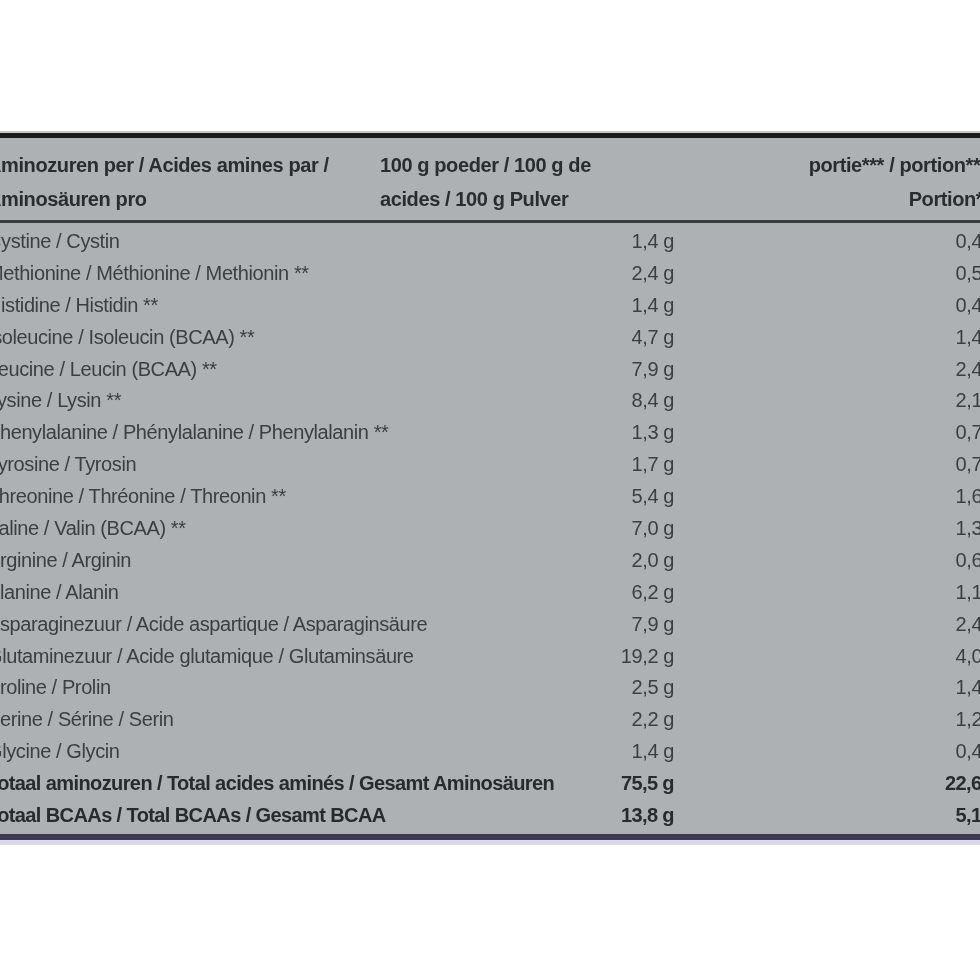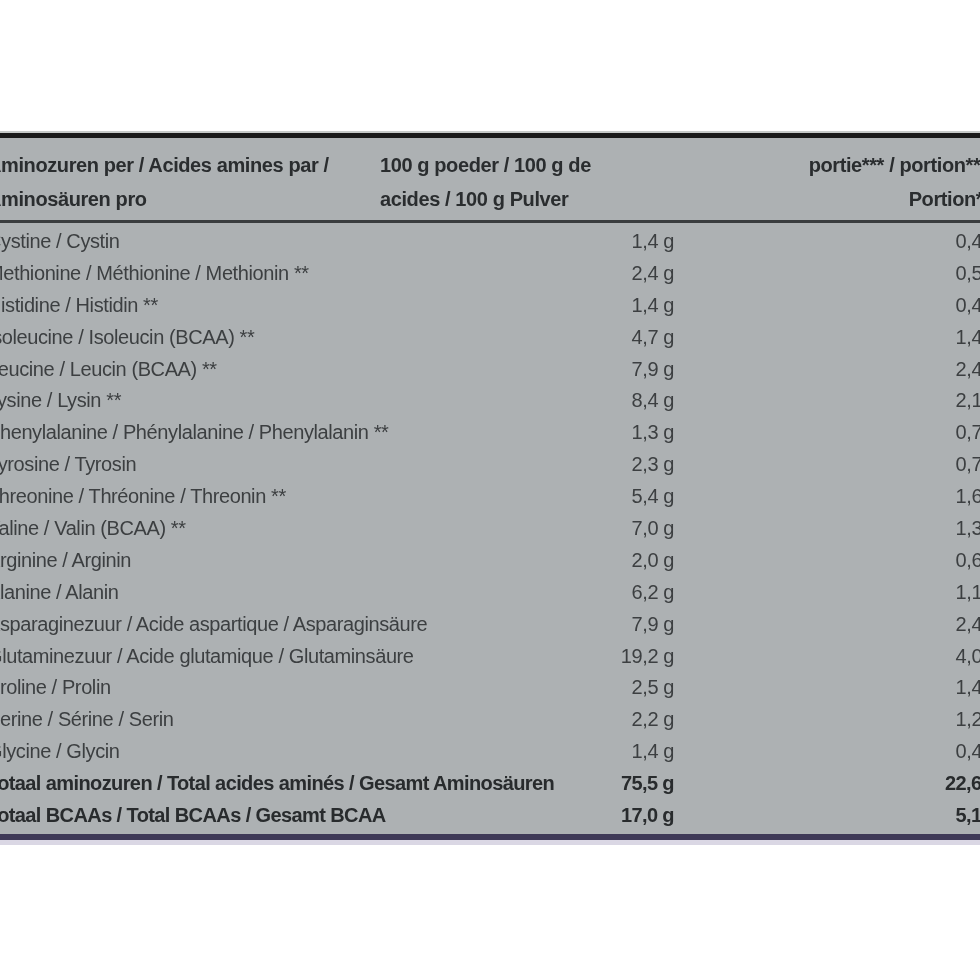--- a/index.html
+++ b/index.html
@@ -161,21 +161,21 @@
   </div>
 
   <div class="row">
     <span class="c1">Phenylalanine / Phénylalanine / Phenylalanin **</span>
     <span class="c2">1,3 g</span>
     <span class="c3">0,7 g</span>
   </div>
 
   <div class="row">
     <span class="c1">Tyrosine / Tyrosin</span>
-    <span class="c2">2,3 g</span>
+    <span class="c2">1,7 g</span>
     <span class="c3">0,7 g</span>
   </div>
 
   <div class="row">
     <span class="c1">Threonine / Thréonine / Threonin **</span>
     <span class="c2">5,4 g</span>
     <span class="c3">1,6 g</span>
   </div>
 
   <div class="row">
@@ -227,21 +227,21 @@
   </div>
 
   <div class="row bold">
     <span class="c1">Totaal aminozuren / Total acides aminés / Gesamt Aminosäuren</span>
     <span class="c2">75,5 g</span>
     <span class="c3">22,6 g</span>
   </div>
 
   <div class="row bold">
     <span class="c1">Totaal BCAAs / Total BCAAs / Gesamt BCAA</span>
-    <span class="c2">17,0 g</span>
+    <span class="c2">13,8 g</span>
     <span class="c3">5,1 g</span>
   </div>
 </div>
     </div>
     <div class="bottom-border"></div>
     <div class="bottom-hairline"></div>
   </div>
 </div>
 
 </body></html>

